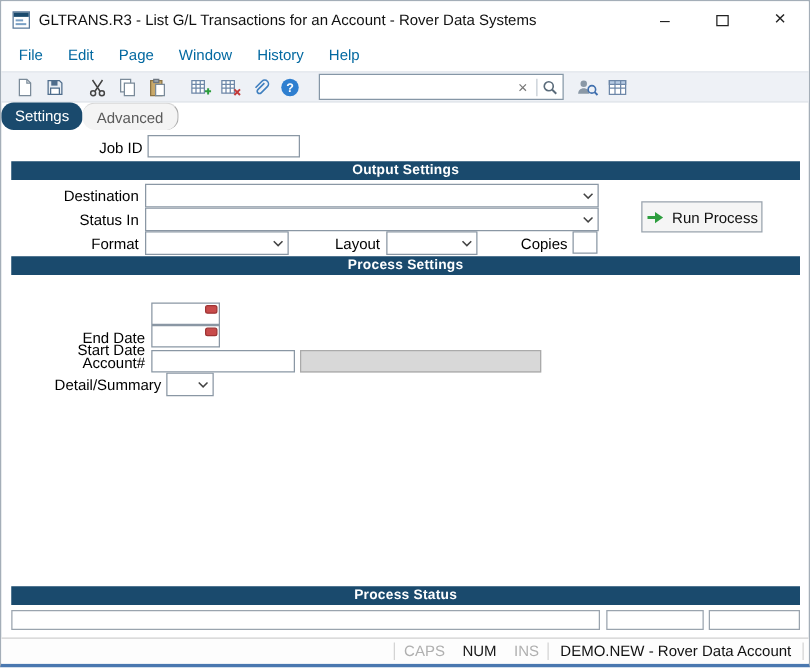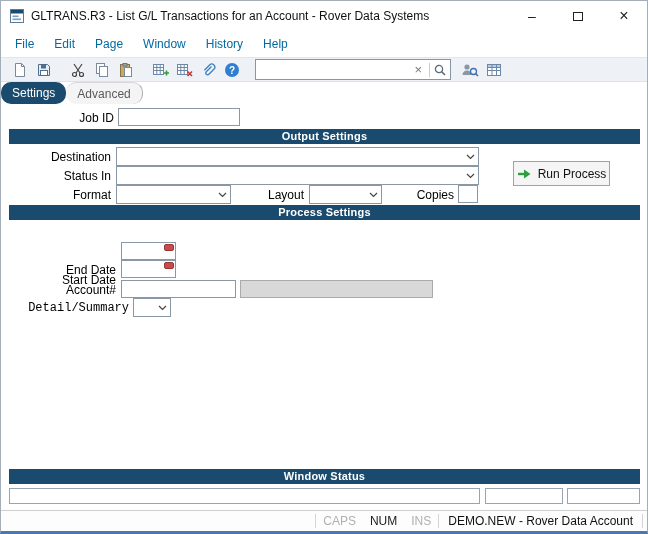--- a/index.html
+++ b/index.html
@@ -264,31 +264,31 @@
   <div class="flabel" style="left:35px; top:262px; width:80px;">End Date</div>
   <div class="datefield" style="left:120px; top:259px; width:55px; height:18px;">
     <input value="" style="">
     <span class="date-flag"></span>
   </div>
 
   <div class="flabel" style="left:35px; top:282px; width:80px;">Account#</div>
   <input class="tfield" style="left: 120px; top: 279px; width: 115px; height: 18px;" value="">
   <input class="tfield disabled" style="left: 239px; top: 279px; width: 193px; height: 18px;" readonly="" value="">
 
-  <div class="flabel" style="left:18px; top:300px; width:110px;font-family:Liberation Mono, monospace;">Detail/Summary</div>
+  <div class="flabel" style="left:18px; top:300px; width:110px;">Detail/Summary</div>
   <div class="combo" style="left:132px; top:297px; width:38px; height:19px;">
     <span class="combo-text"></span>
     <span class="combo-arrow">
         <svg width="9" height="6" viewBox="0 0 9 6">
           <path d="M1 1l3.5 3.5L8 1" fill="none" stroke="#444" stroke-width="1.2"></path>
         </svg>
       </span>
   </div>
 
-  <div class="section-header" style="top:468px;">Window Status</div>
+  <div class="section-header" style="top:468px;">Process Status</div>
   <div class="statusfield" style="left:8px; width:471px;"></div>
   <div class="statusfield" style="left:484px; width:78px;"></div>
   <div class="statusfield" style="left:566px; width:73px;"></div>
 
   <div class="statusbar">
     <div class="sb-right">
       <span class="sb-sep"></span>
       <span class="sb-seg sb-dim">CAPS</span>
       <span class="sb-seg sb-on">NUM</span>
       <span class="sb-seg sb-dim">INS</span>

